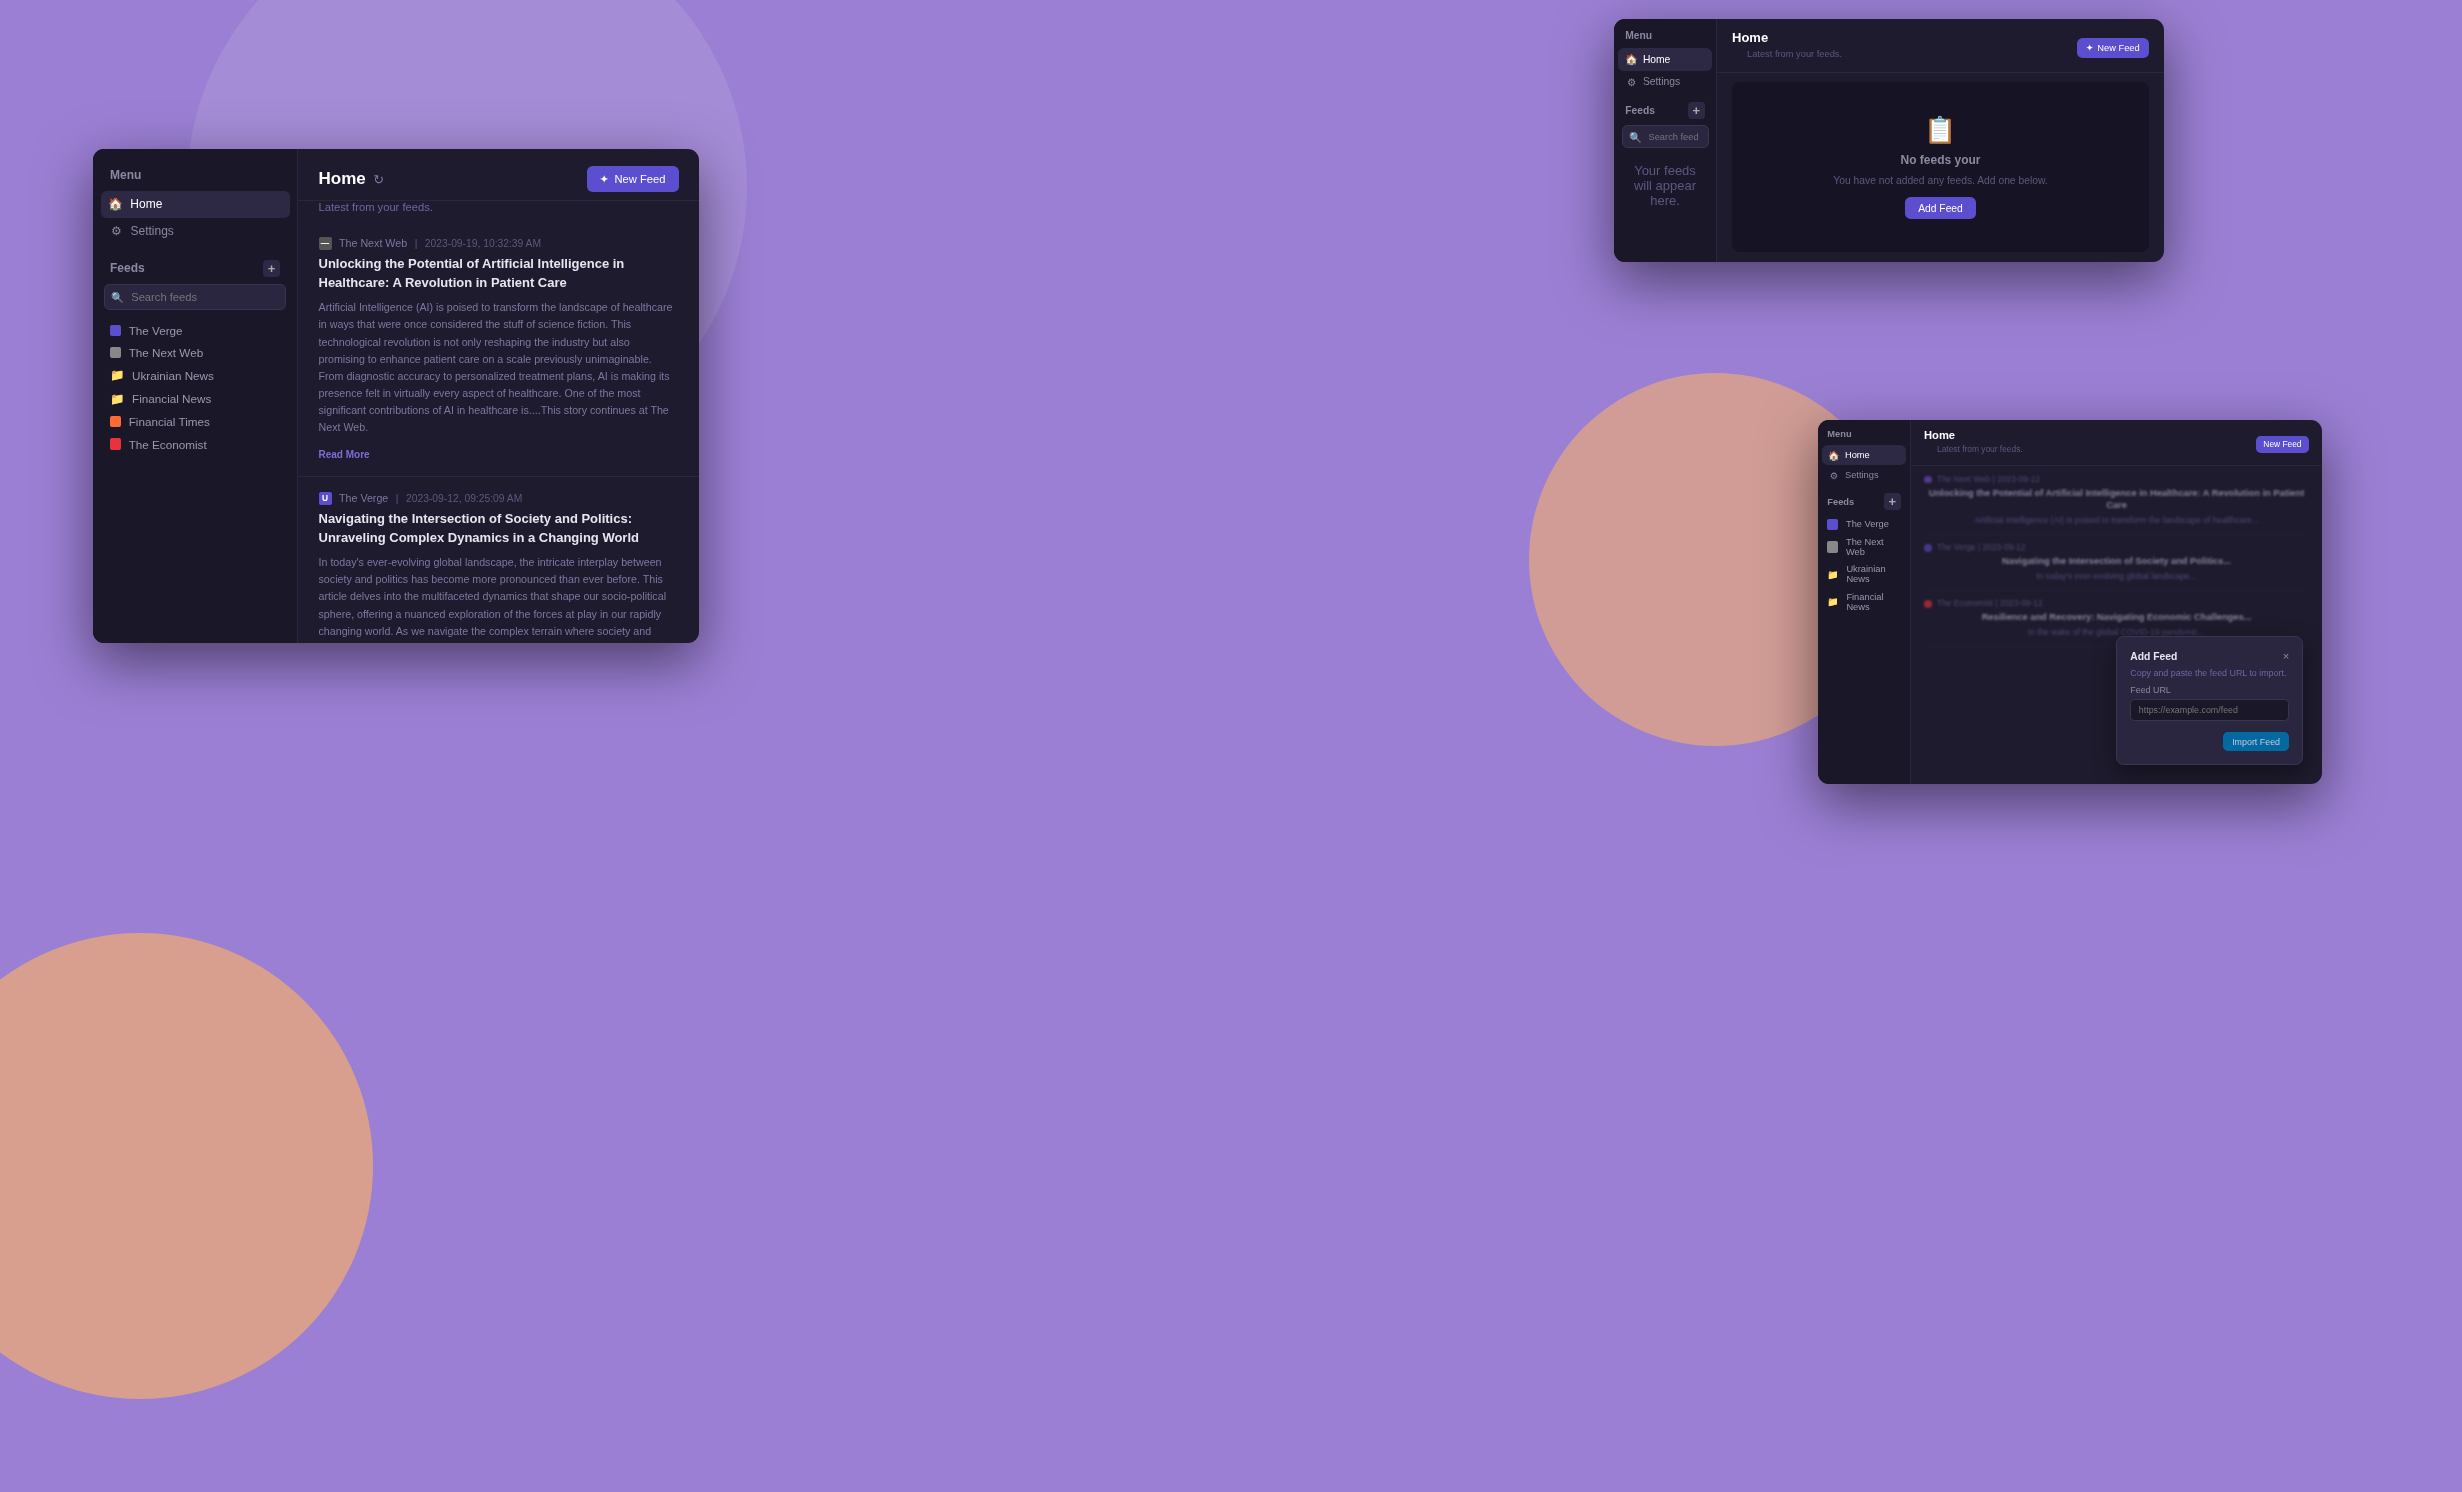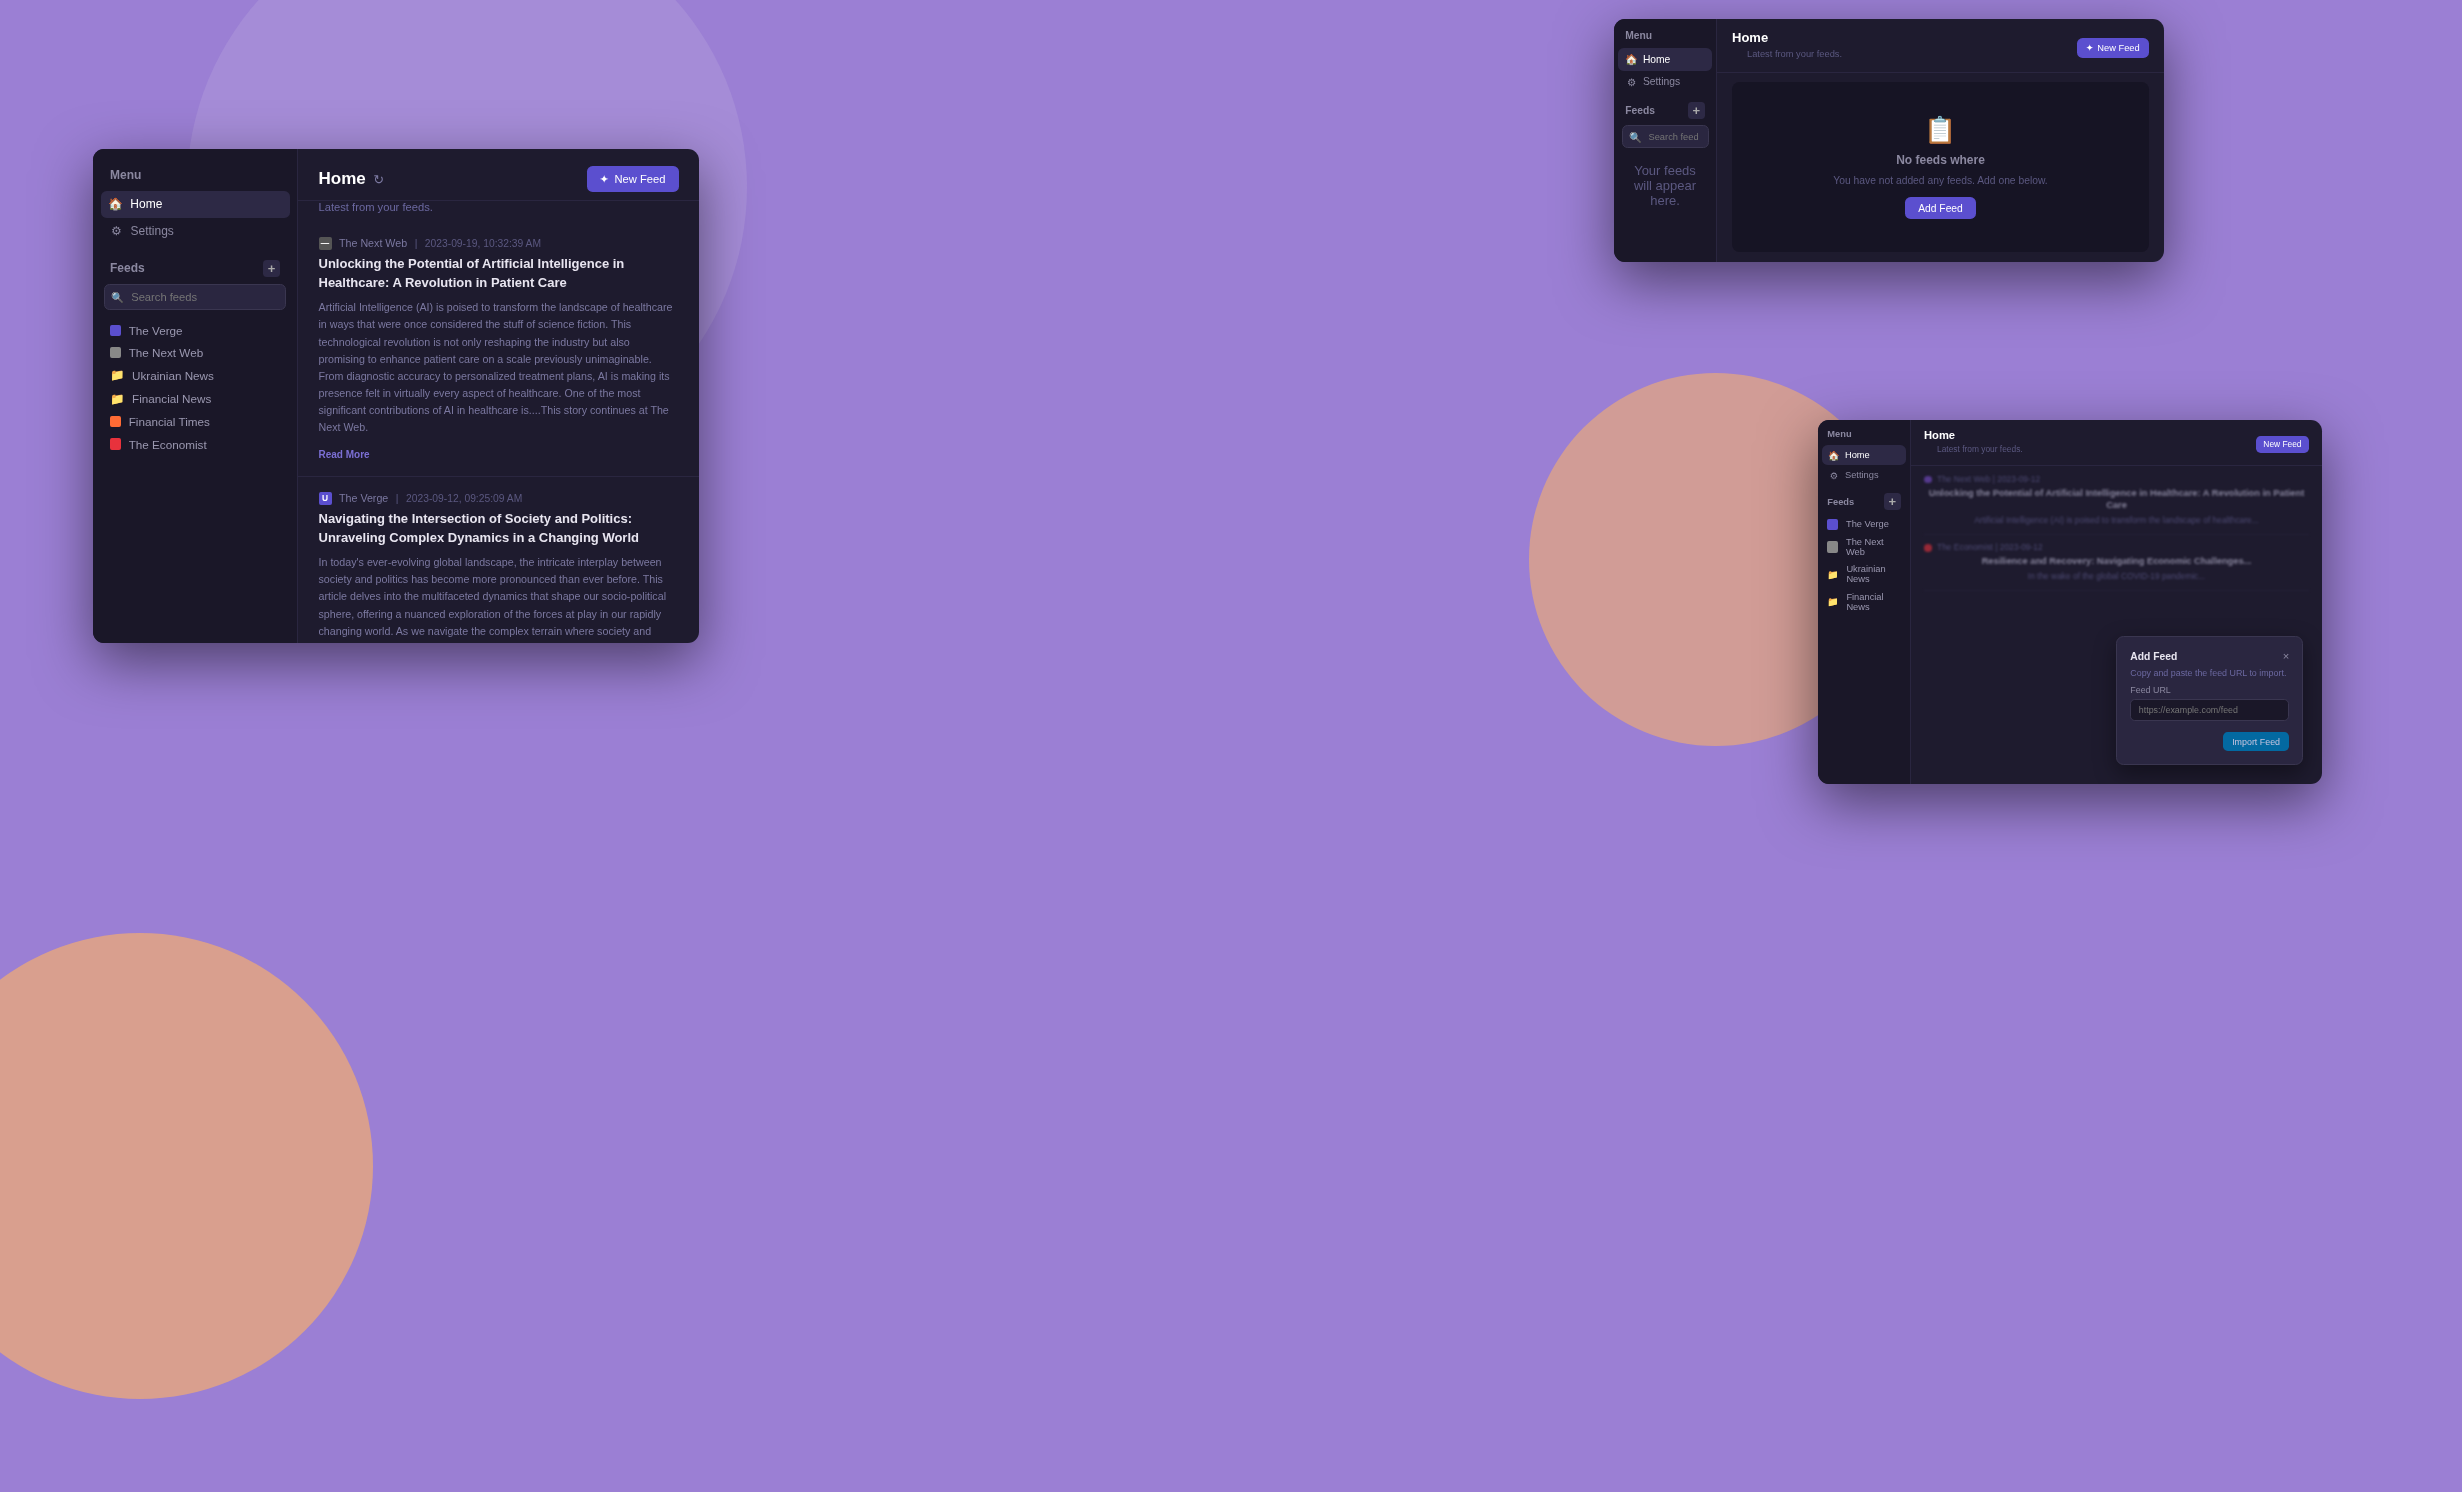--- a/index.html
+++ b/index.html
@@ -580,21 +580,21 @@
         <h2>Home</h2>
         <div class="no-feeds-subtitle">Latest from your feeds.</div>
       </div>
       <button class="tr-new-feed-btn">
         <span>✦</span>
         <span>New Feed</span>
       </button>
     </div>
     <div class="no-feeds-content">
       <div class="no-feeds-icon">📋</div>
-      <div class="no-feeds-title">No feeds where</div>
+      <div class="no-feeds-title">No feeds your</div>
       <div class="no-feeds-desc">You have not added any feeds. Add one below.</div>
       <button class="add-feed-btn">Add Feed</button>
     </div>
   </div>
 </div>
 
 <div class="window window-main">
 
   <div class="sidebar">
     <div class="sidebar-menu-label">Menu</div>
@@ -730,20 +730,28 @@
       <div class="br-article">
         <div class="br-article-meta">
           <div class="br-source-badge"></div>
           <span class="br-article-source">The Next Web | 2023-09-12</span>
         </div>
         <div class="br-article-title">Unlocking the Potential of Artificial Intelligence in Healthcare: A Revolution in Patient Care</div>
         <div class="br-article-excerpt">Artificial Intelligence (AI) is poised to transform the landscape of healthcare...</div>
       </div>
       <div class="br-article">
         <div class="br-article-meta">
+          <div class="br-source-badge" style="background:#5b4fcf;"></div>
+          <span class="br-article-source">The Verge | 2023-09-12</span>
+        </div>
+        <div class="br-article-title">Navigating the Intersection of Society and Politics...</div>
+        <div class="br-article-excerpt">In today's ever-evolving global landscape...</div>
+      </div>
+      <div class="br-article">
+        <div class="br-article-meta">
           <div class="br-source-badge" style="background:#e8323c;"></div>
           <span class="br-article-source">The Economist | 2023-09-12</span>
         </div>
         <div class="br-article-title">Resilience and Recovery: Navigating Economic Challenges...</div>
         <div class="br-article-excerpt">In the wake of the global COVID-19 pandemic...</div>
       </div>
     </div>
 
     <div class="add-feed-dialog">
       <div class="dialog-header">

